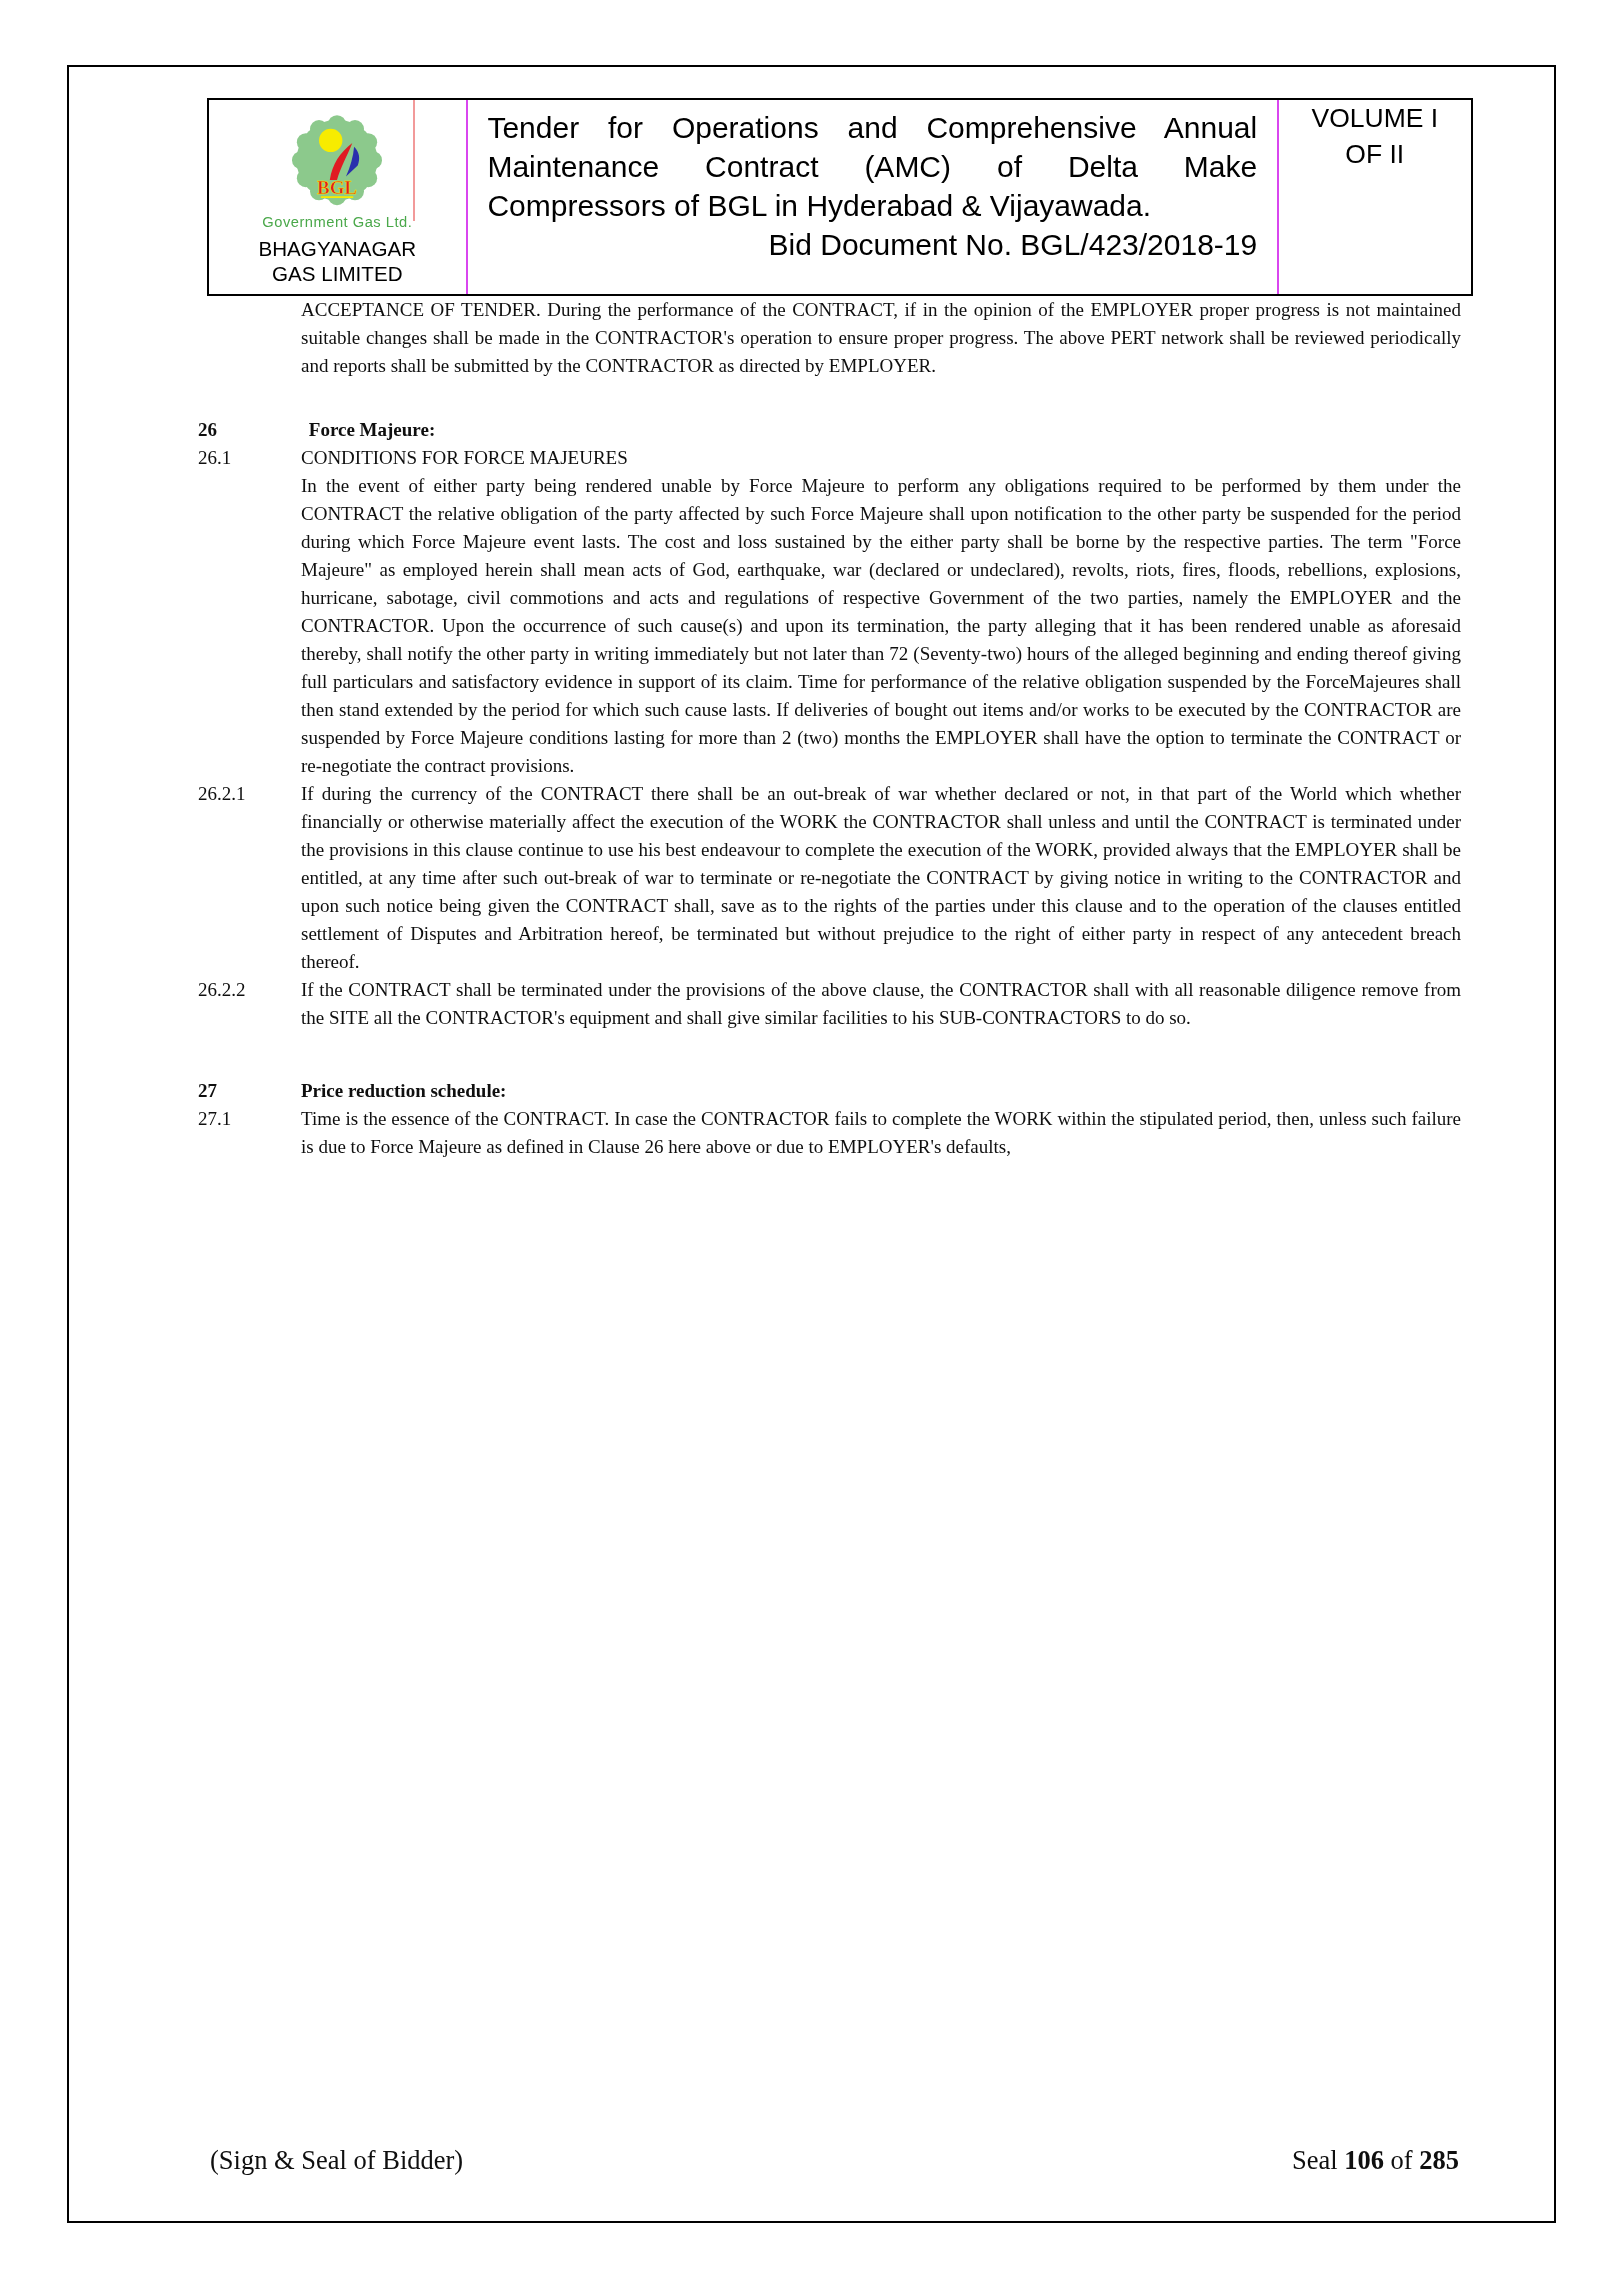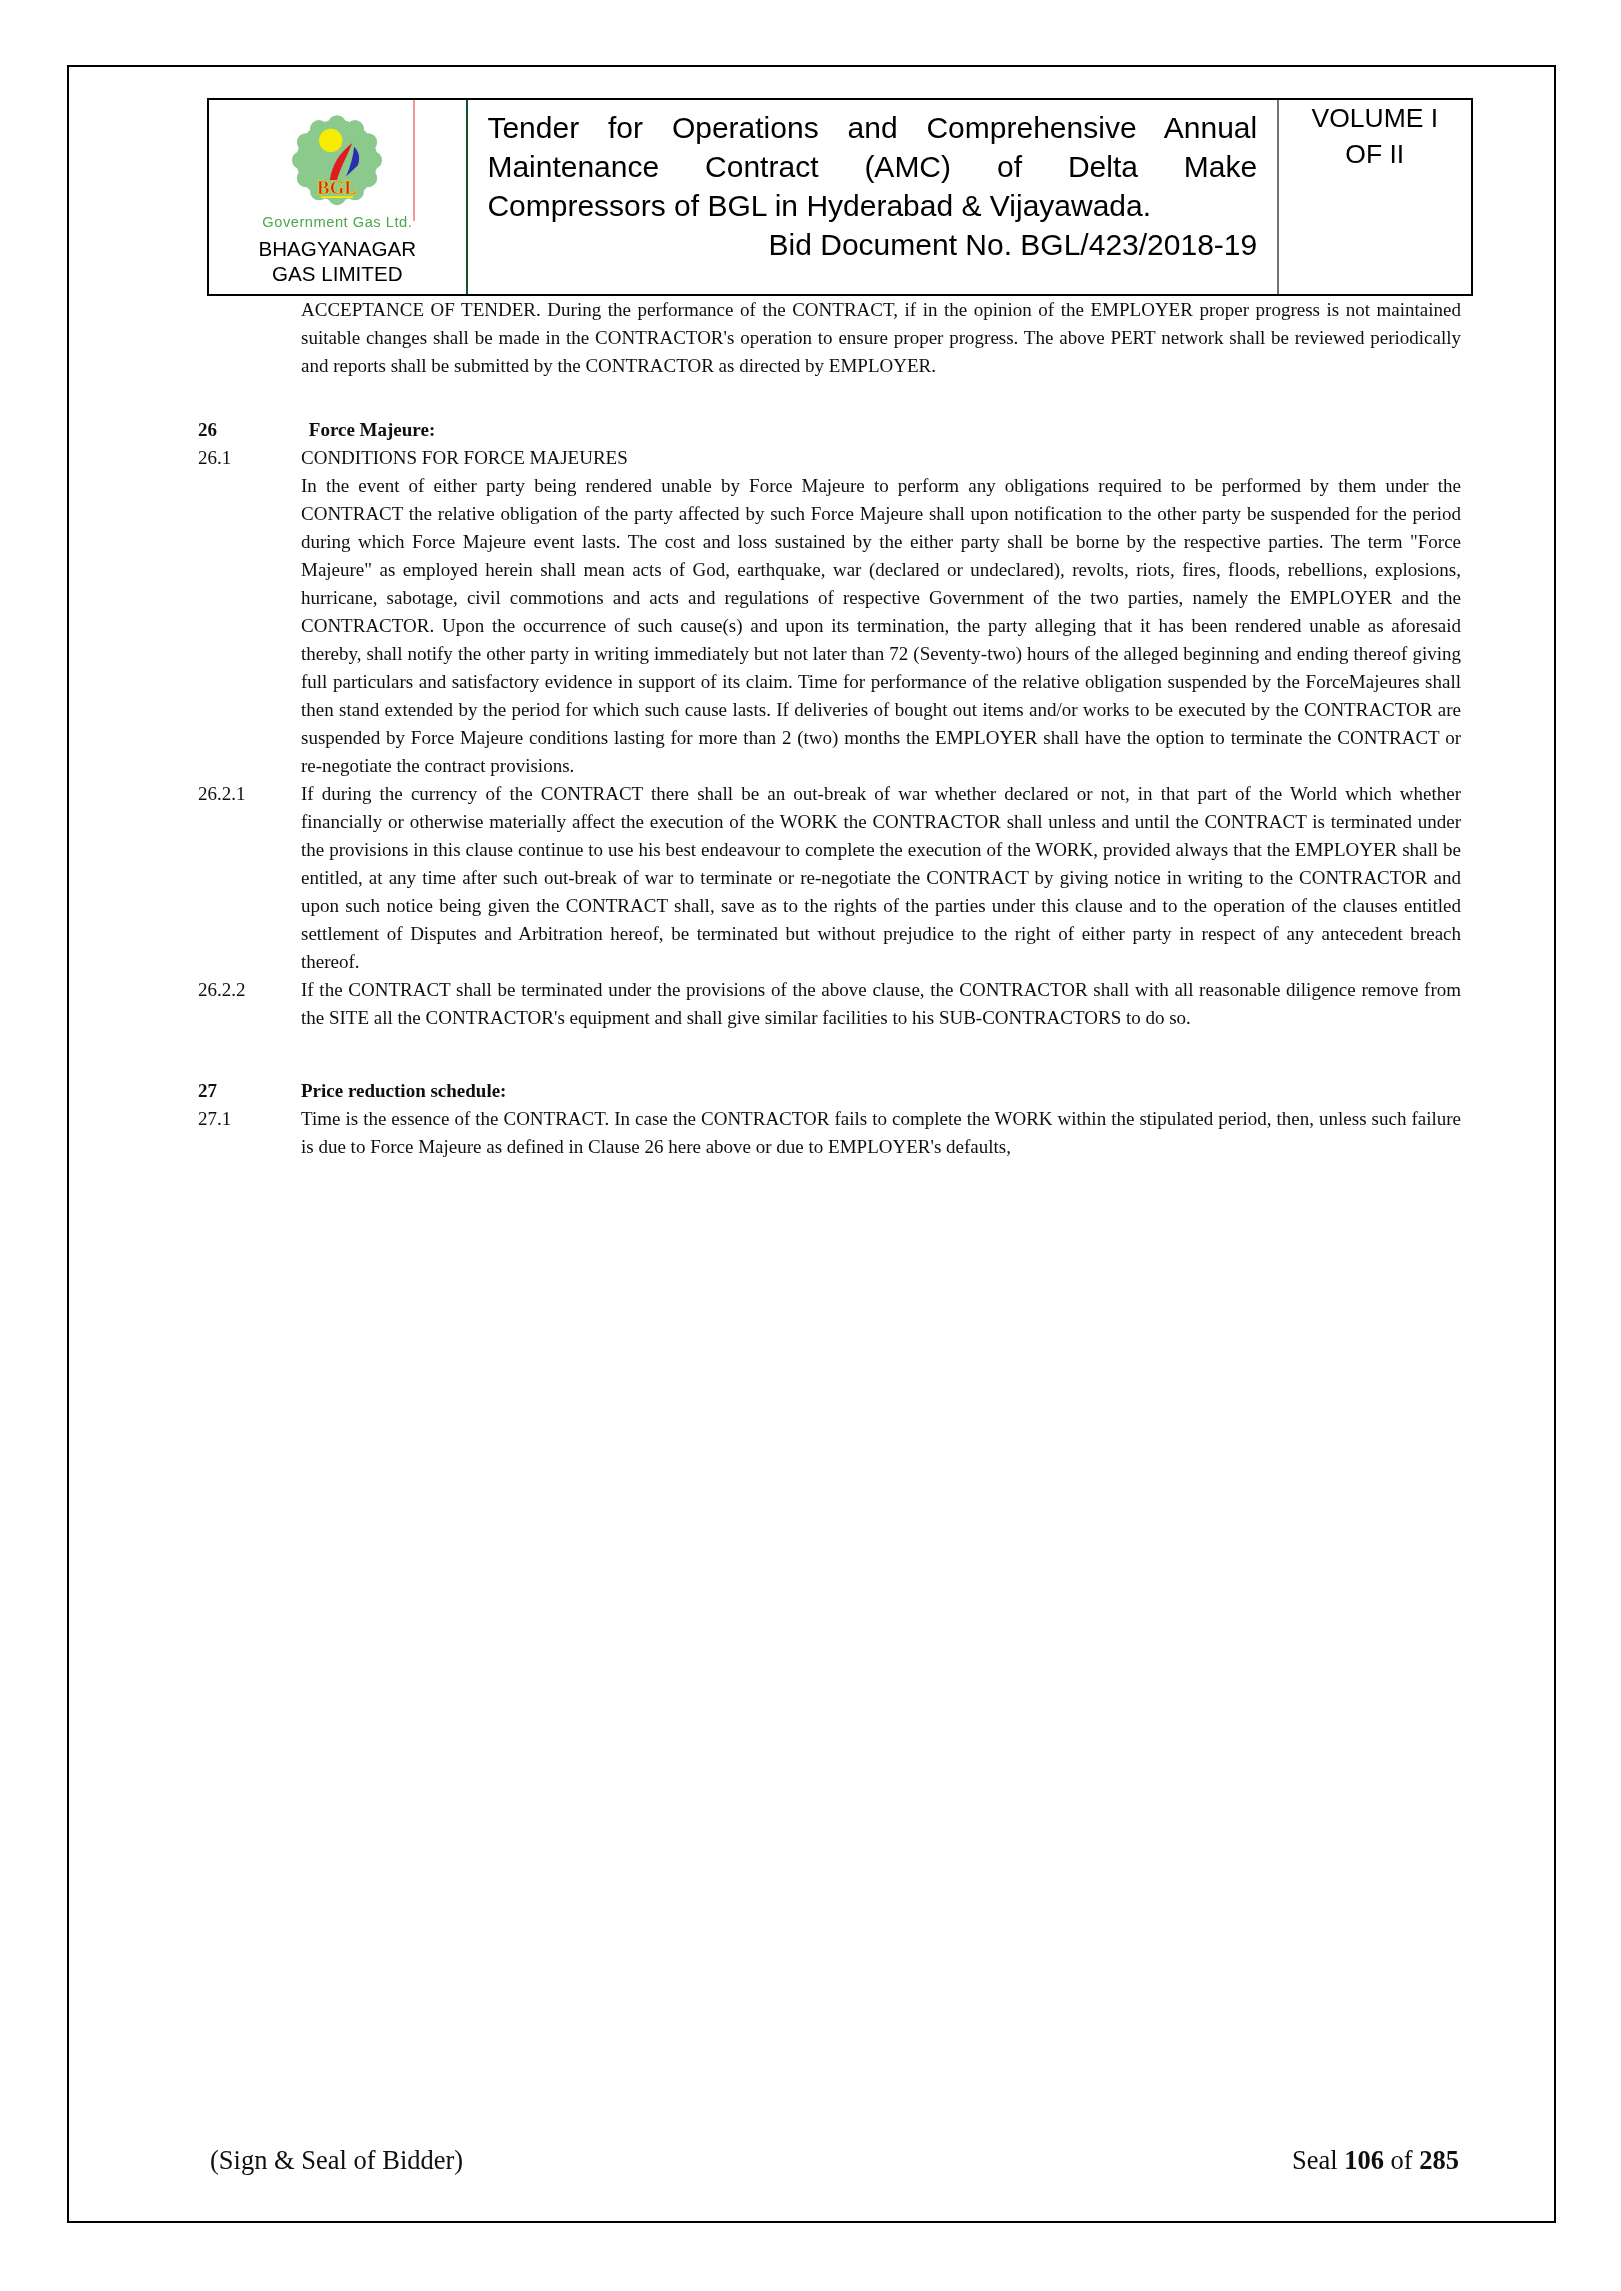--- a/index.html
+++ b/index.html
@@ -30,21 +30,21 @@
   
   .header-table{
     margin-left:8.8px;
     width:1266px;
     display:flex;
     border:2px solid #000;
     font-family:"Liberation Sans", sans-serif;
   }
   .cell-logo{
     width:259px;flex:none;
-    border-right:2px solid #14532d;
+    border-right:2px solid #d946ef;
     position:relative;
     display:flex;flex-direction:column;align-items:center;justify-content:center;
     padding:7.8px 3.9px;
     text-align:center;
   }
   .logo-redline{
     position:absolute;right:51px;top:0;
     width:2px;height:62%;
     background:var(--accent-line-pink);
   }
@@ -54,21 +54,21 @@
     margin-top:-2px;
     letter-spacing:0.5px;
   }
   .org-name{
     font-size:20.6px;line-height:25.5px;
     color:#000;margin-top:5.9px;
     width:196px;
   }
   .cell-title{
     flex:1;
-    border-right:2px solid #737373;
+    border-right:2px solid #d946ef;
     padding:7.8px 19.6px 5.9px 19.6px;
     font-size:30px;line-height:39px;
     color:#000;
   }
   .title-line-justify{text-align:justify;text-align-last:justify;}
   .title-line-left{text-align:left;}
   .title-line-center{text-align:right;}
   .cell-volume{
     width:192px;flex:none;
     display:flex;flex-direction:column;align-items:center;justify-content:flex-start;

